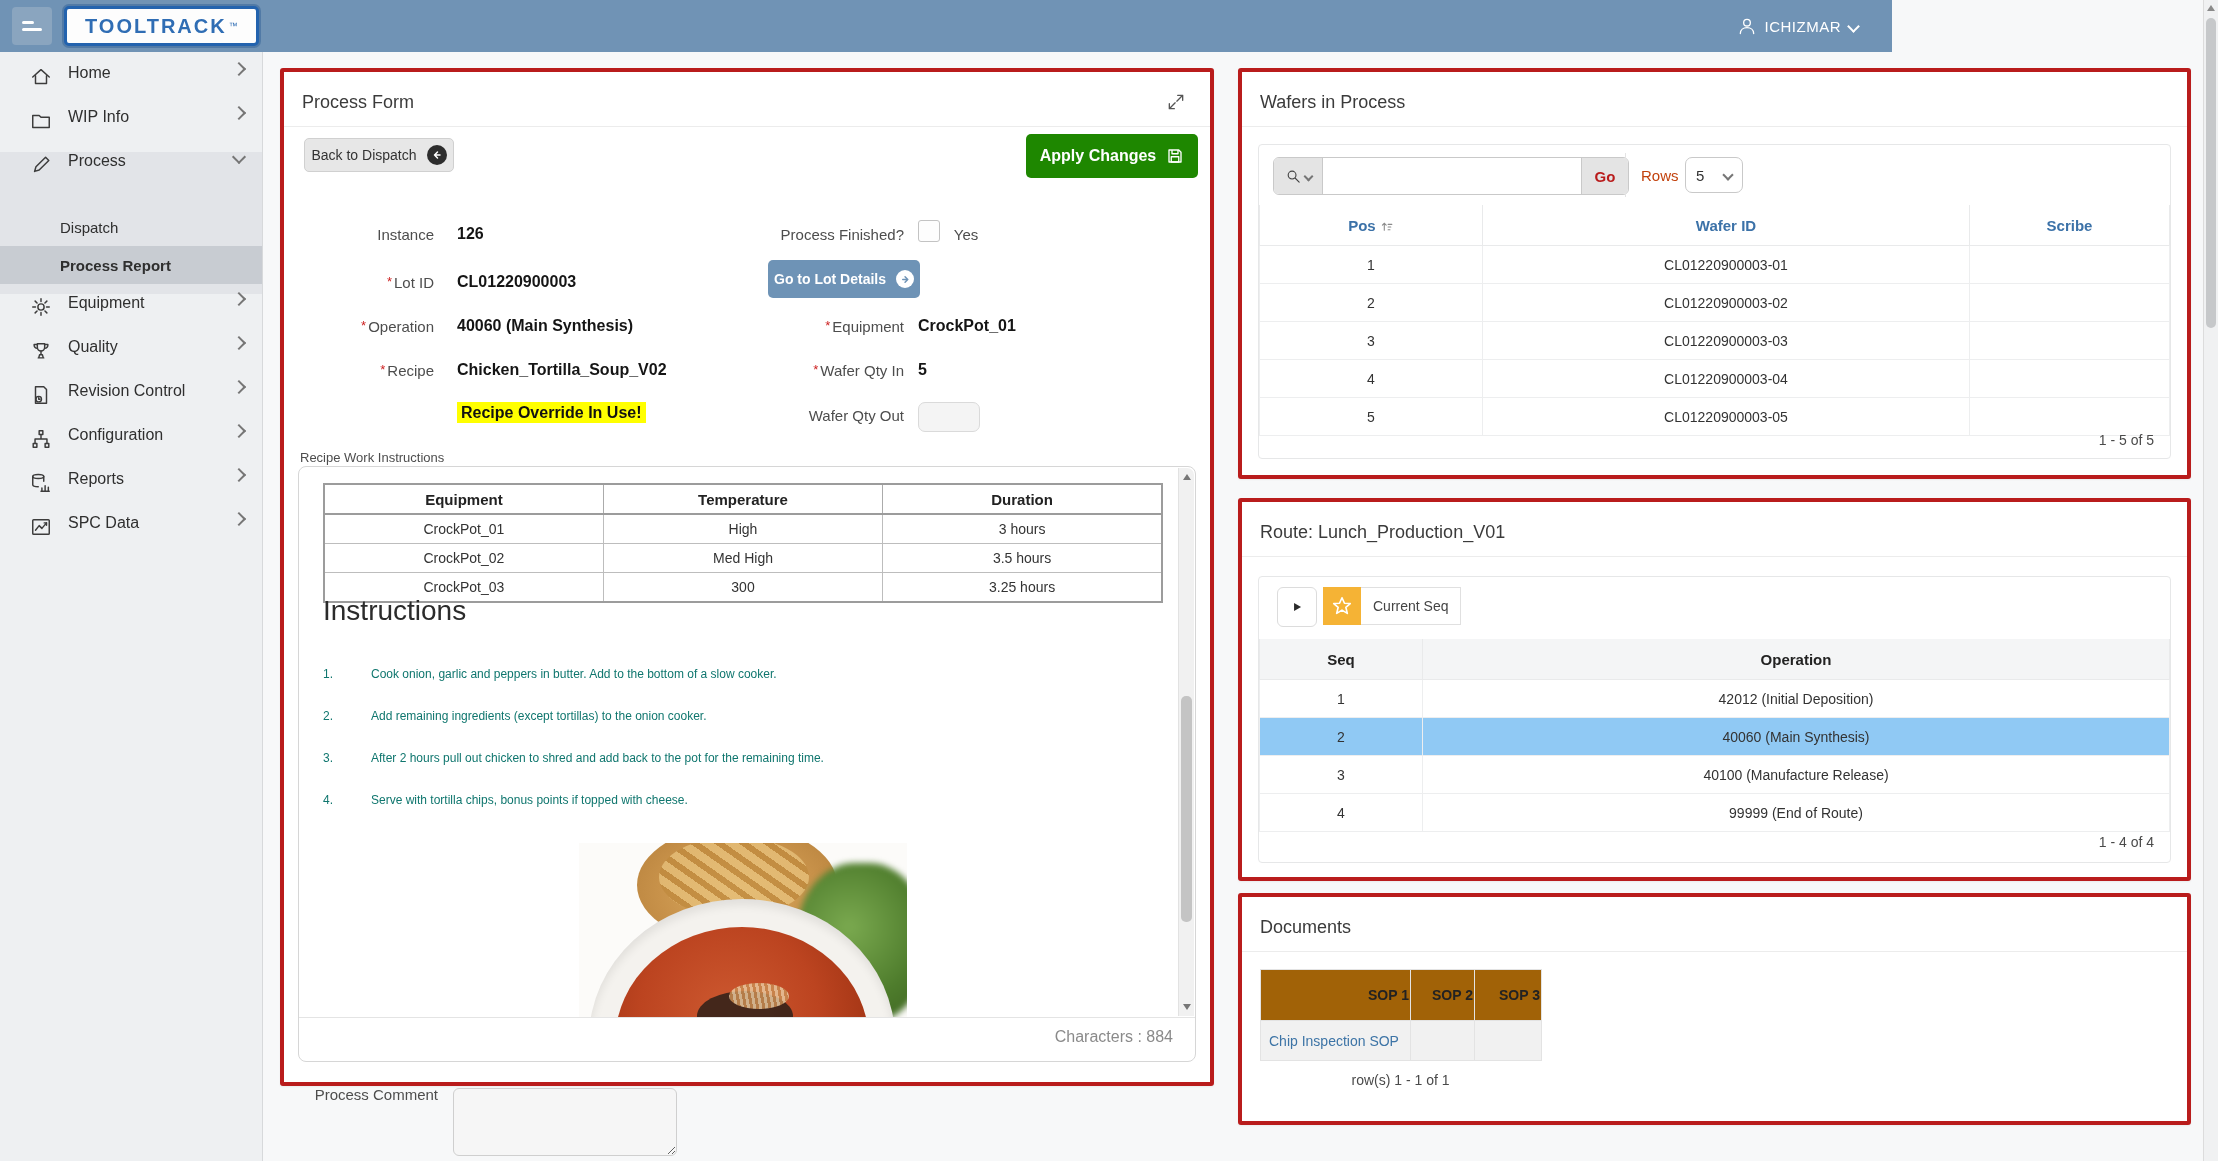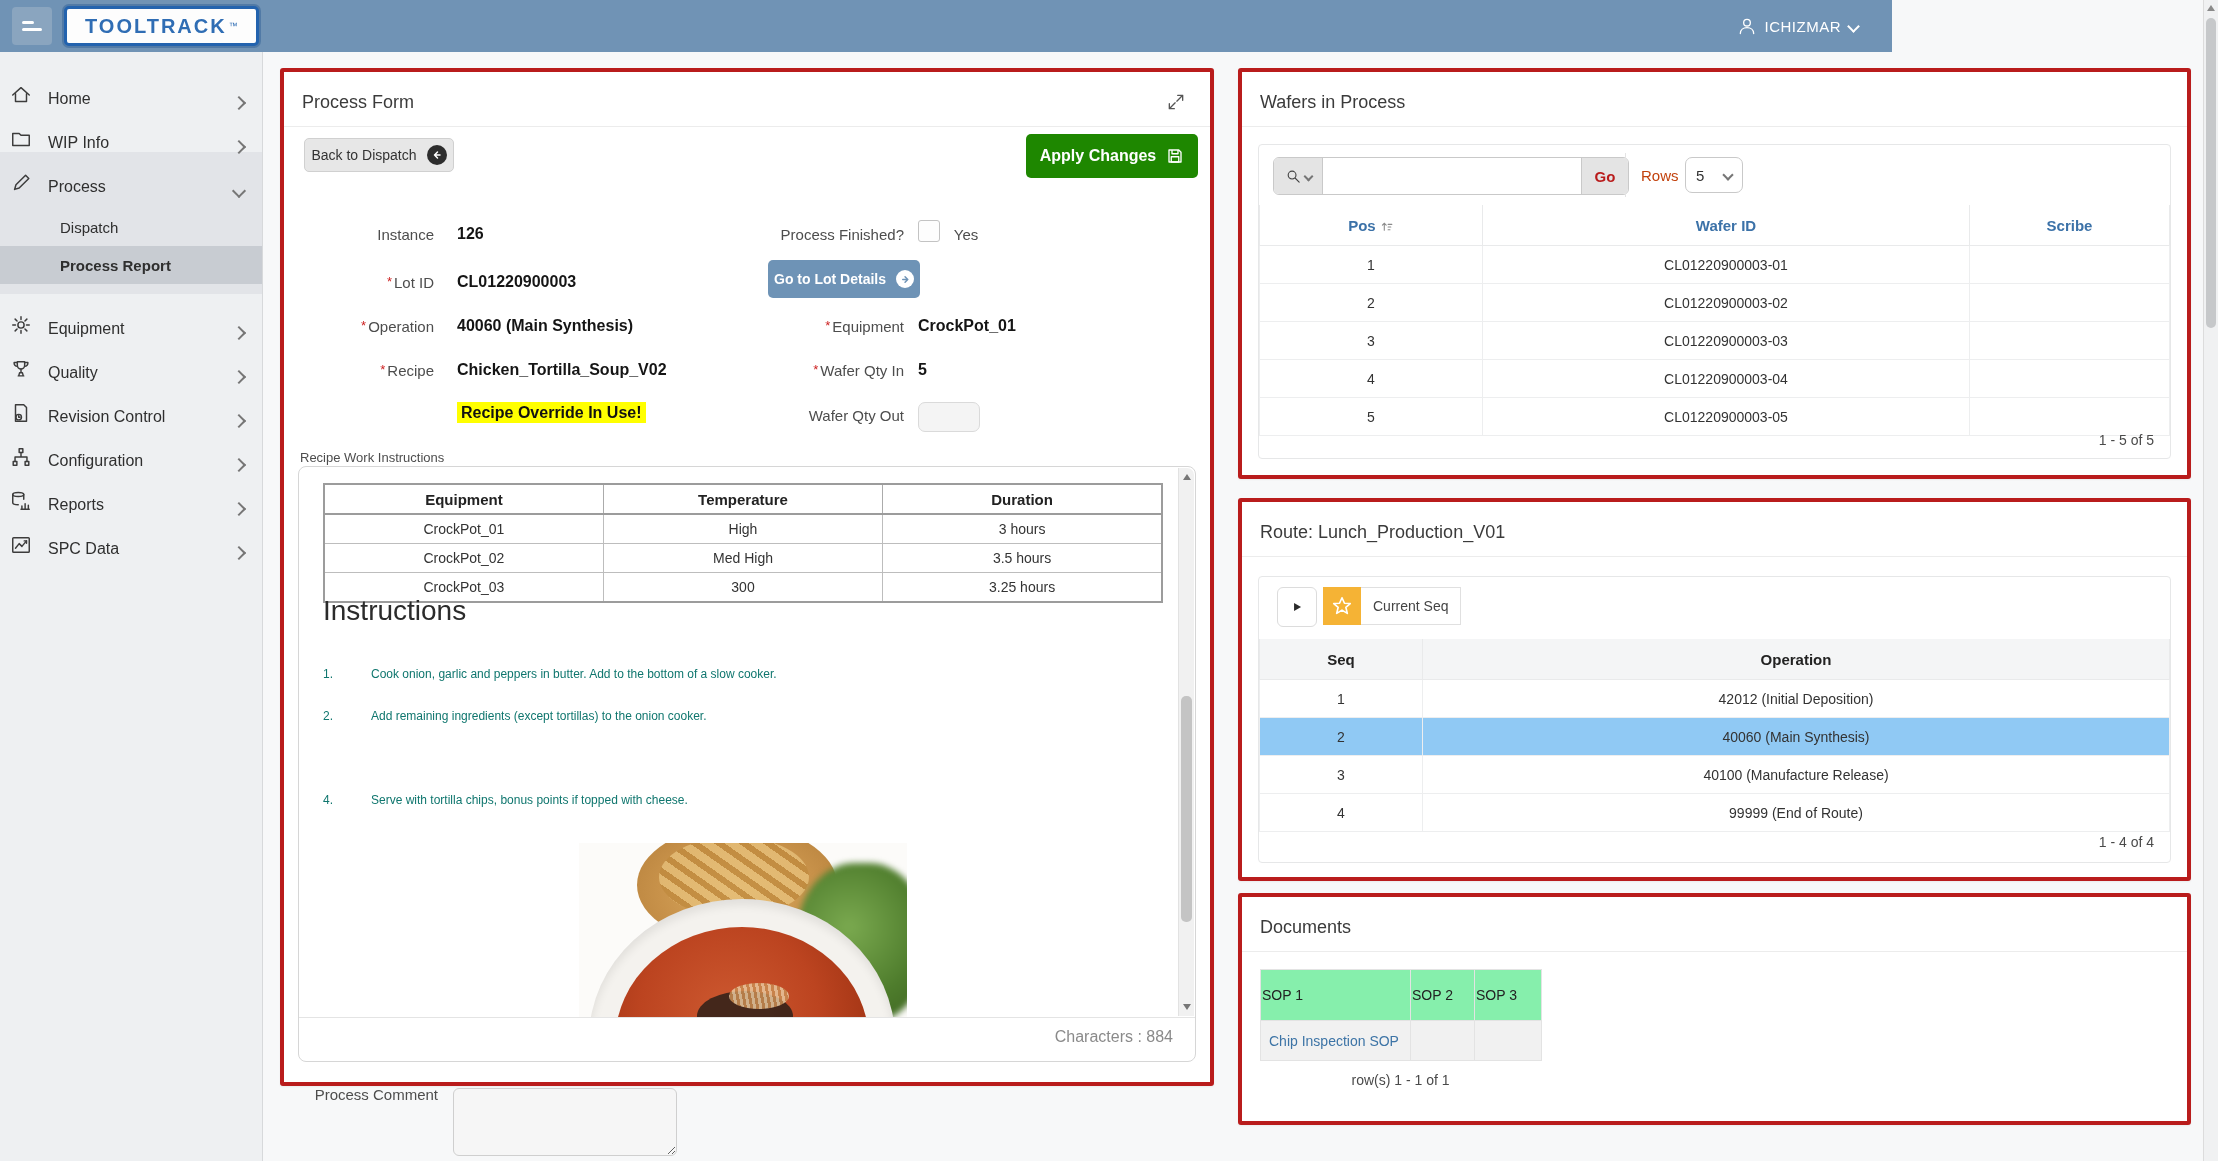--- a/index.html
+++ b/index.html
@@ -24,21 +24,21 @@
   .chev.down{transform:rotate(45deg)}
   .chev.white{border-color:#fff;width:7px;height:7px}
 
   
   .win-scroll{position:absolute;right:0;top:0;width:14px;height:1161px;background:#f0f1f2;border-left:1px solid #dcdcdc}
   .win-scroll .up{position:absolute;left:3px;top:5px;width:0;height:0;border-left:4px solid transparent;border-right:4px solid transparent;border-bottom:6px solid #8a8a8a}
   .win-scroll .thumb{position:absolute;left:2px;top:18px;width:10px;height:310px;background:#c6c8ca;border-radius:5px}
 
   
   .sidebar{position:absolute;left:0;top:52px;width:262px;height:1109px;background:#eef0f2;border-right:1px solid #d7d9db}
-  .side-item{position:relative;height:44px;display:flex;align-items:flex-end;padding-left:8px;cursor:pointer}
+  .side-item{position:relative;height:44px;display:flex;align-items:flex-start;padding-left:28px;cursor:pointer}
   .side-item .ico{width:26px;height:26px;margin-right:14px;display:flex;align-items:center;justify-content:center}
   .side-label{font-size:16px;color:#2f2f2f}
   .side-item .chev{position:absolute;right:18px}
   .proc-group{background:#e2e4e8}
   .sub-item{height:38px;display:flex;align-items:center;padding-left:60px;font-size:15px;color:#2f2f2f;cursor:pointer}
   .sub-item.selected{background:#c8ccd2;font-weight:bold}
   svg.icon{stroke:#3c3c3c;fill:none;stroke-width:1.6;stroke-linecap:round;stroke-linejoin:round}
 
   
   .panel{position:absolute;background:#fff;border:4px solid #b91c1c;border-radius:3px;box-shadow:0 1px 2px rgba(0,0,0,.05)}
@@ -113,21 +113,21 @@
   .route-table th{color:#222;font-weight:bold;background:#f4f5f6 !important}
   tr.hl td{background:#90c9f4 !important}
   .pagination{position:absolute;font-size:14px;color:#4a4a4a}
 
   .play-btn{position:absolute;left:18px;top:10px;width:38px;height:38px;border:1px solid #dcdcdc;border-radius:6px;background:#fff;display:flex;align-items:center;justify-content:center;cursor:pointer}
   .legend{position:absolute;left:64px;top:10px;height:38px;display:flex}
   .legend .star-chip{width:38px;height:38px;background:#f5b335;display:flex;align-items:center;justify-content:center}
   .legend .legend-text{height:36px;border:1px solid #e0e0e0;border-left:none;background:#fff;display:flex;align-items:center;padding:0 12px;font-size:14px;color:#444}
 
   table.docs-table{border-collapse:collapse;table-layout:fixed}
-  table.docs-table th{height:48px;border:1px solid #e3e3e3;background:#86efac;font-size:14px;font-weight:normal;color:#222;text-align:left}
+  table.docs-table th{height:48px;border:1px solid #e3e3e3;background:#a16207;font-size:14px;font-weight:bold;color:#222;text-align:right}
   table.docs-table td{height:37px;border:1px solid #e3e3e3;background:#f1f1f1;font-size:14px;text-align:left;padding-left:8px}
   .cell-link{color:#3d74a6;cursor:pointer}
 </style>
 </head>
 <body>
 
 <div class="topbar">
   <div class="nav-toggle">
     <div class="b1"></div>
     <div class="b2"></div>
@@ -347,20 +347,21 @@
               <td>300</td>
               <td>3.25 hours</td>
             </tr>
           </tbody>
       </table>
 
       <div class="instr-h">Instructions</div>
 
       <div class="step" style="top:200px"><span class="num">1.</span><span>Cook onion, garlic and peppers in butter. Add to the bottom of a slow cooker.</span></div>
       <div class="step" style="top:242px"><span class="num">2.</span><span>Add remaining ingredients (except tortillas) to the onion cooker.</span></div>
+      <div class="step" style="top:284px"><span class="num">3.</span><span>After 2 hours pull out chicken to shred and add back to the pot for the remaining time.</span></div>
       <div class="step" style="top:326px"><span class="num">4.</span><span>Serve with tortilla chips, bonus points if topped with cheese.</span></div>
 
       <div class="soup">
         <div class="chips"></div>
           <div class="chips2"></div>
           <div class="greens"></div>
         <div class="bowl"></div>
           <div class="broth"></div>
           <div class="ladle"></div>
           <div class="shred"></div>

